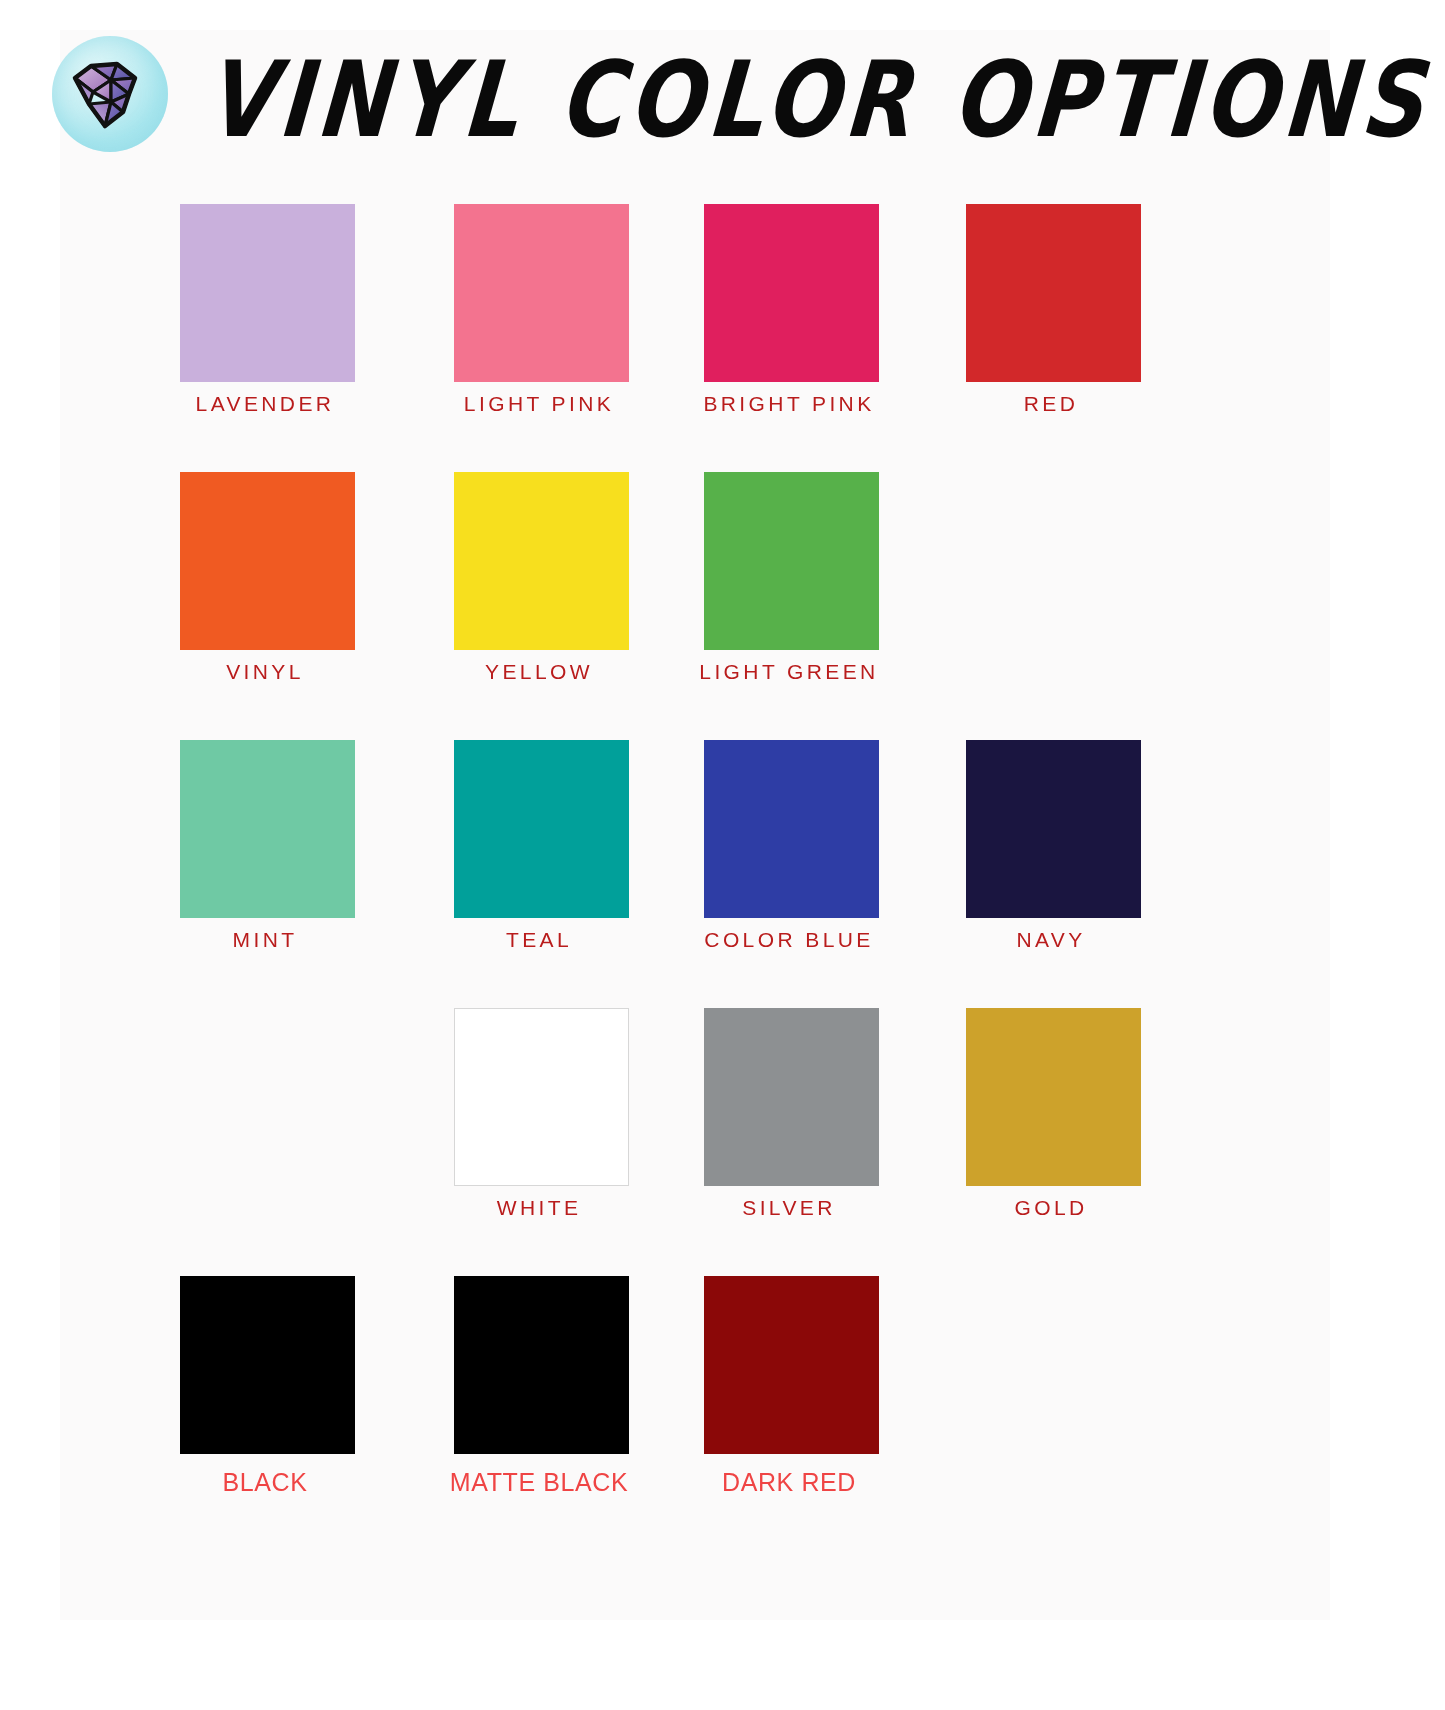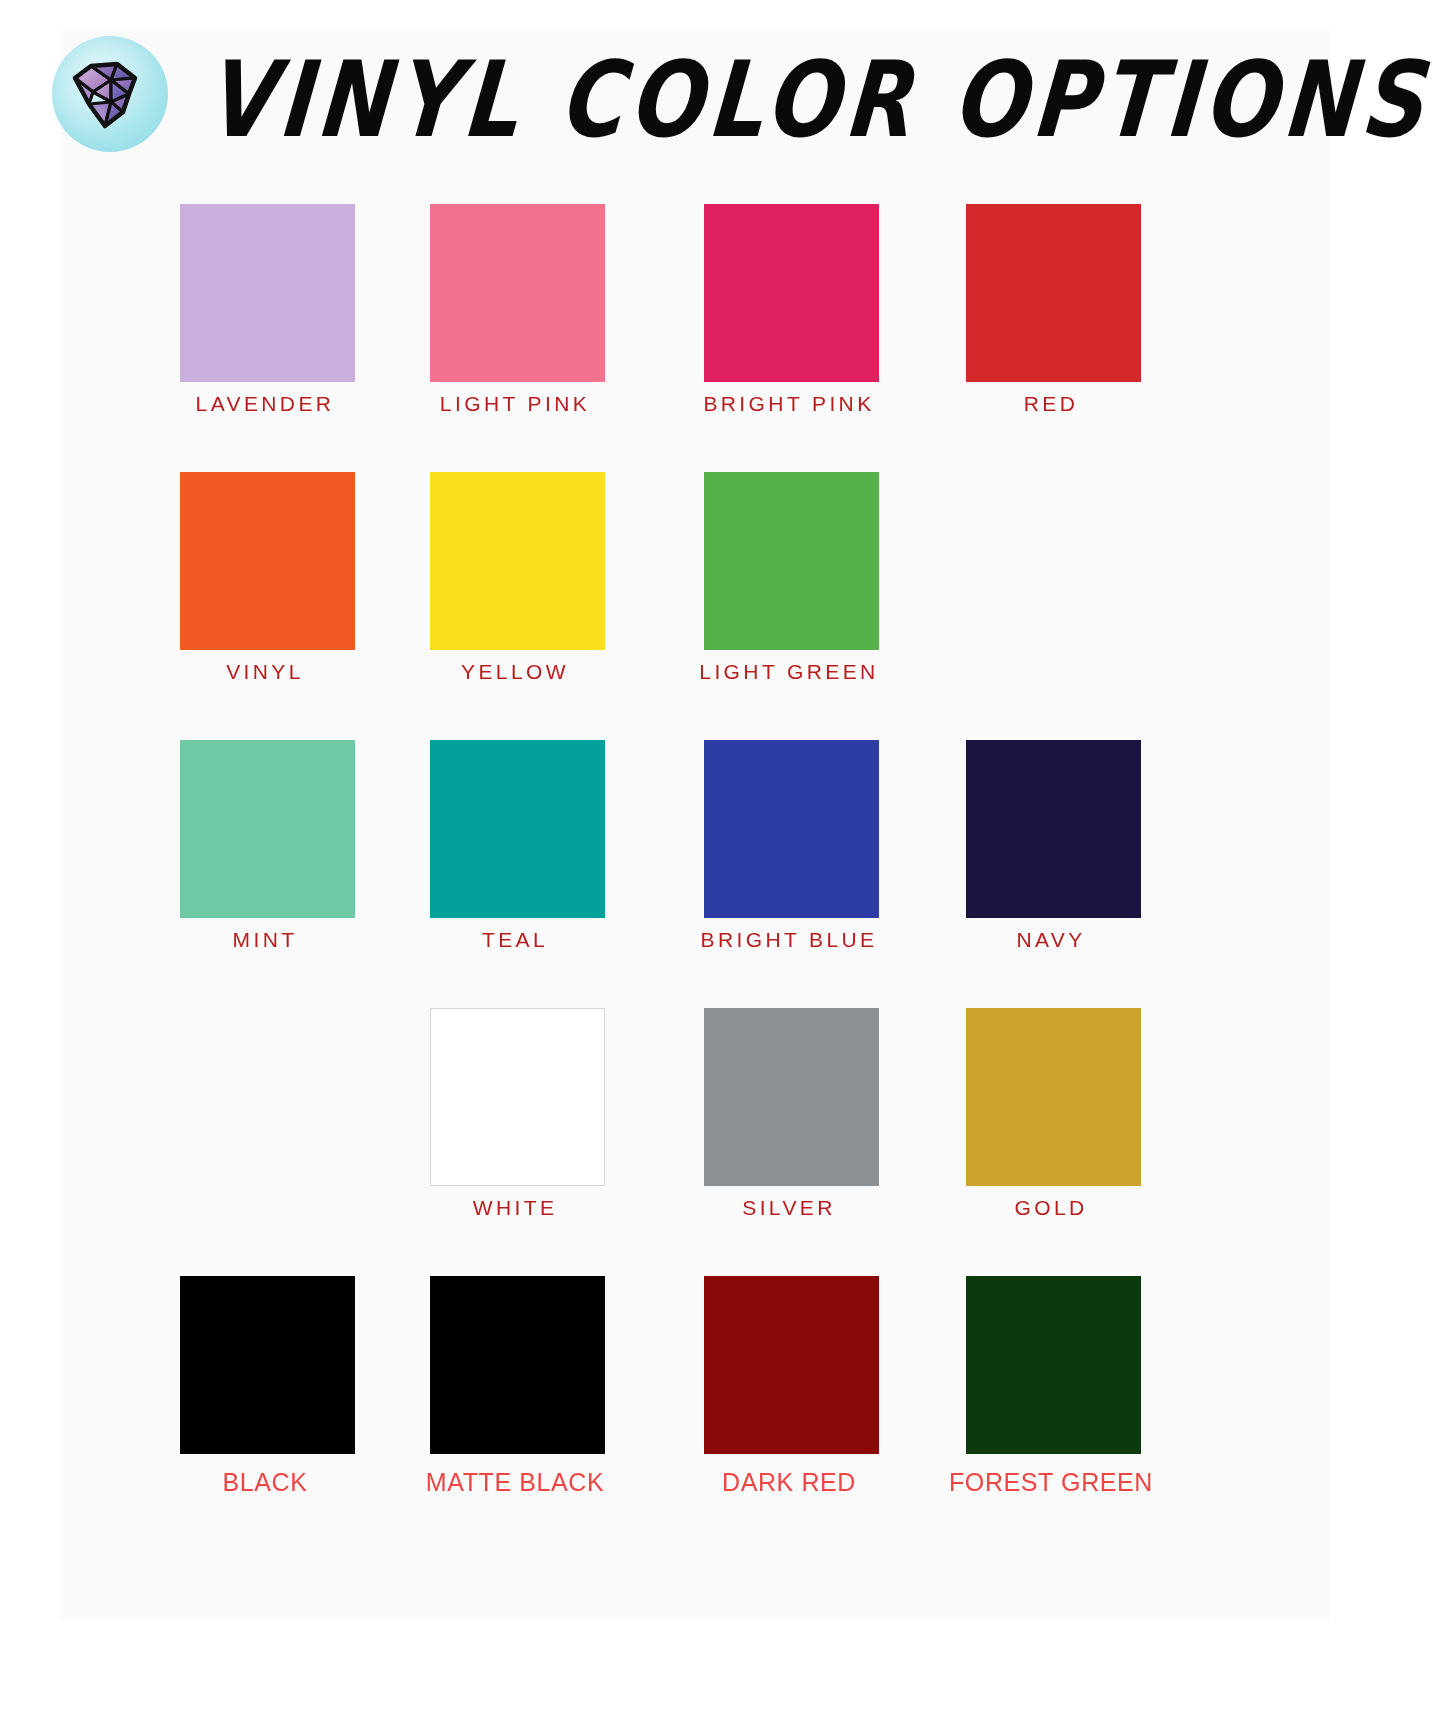--- a/index.html
+++ b/index.html
@@ -93,21 +93,21 @@
 
   .swatch-cell {
     position: absolute;
     top: 0;
     width: 262px;
     height: 262px;
     text-align: center;
   }
 
   .swatch-cell.col0 { left: 134px; }
-  .swatch-cell.col1 { left: 384px; text-align: center; }
+  .swatch-cell.col1 { left: 408px; text-align: center; }
   .swatch-cell.col2 { left: 658px; }
   .swatch-cell.col3 { left: 920px; }
 
   .swatch-chip {
     position: absolute;
     left: 46px;
     top: 14px;
     width: 175px;
     height: 178px;
     background: #ccc;
@@ -235,21 +235,21 @@
       <div class="swatch-cell col0">
         <div class="swatch-chip" style="background-color: rgb(111, 201, 164);"></div>
         <div class="swatch-label">MINT</div>
       </div>
       <div class="swatch-cell col1">
         <div class="swatch-chip" style="background-color: rgb(1, 160, 154);"></div>
         <div class="swatch-label">TEAL</div>
       </div>
       <div class="swatch-cell col2">
         <div class="swatch-chip" style="background-color: rgb(46, 61, 165);"></div>
-        <div class="swatch-label">BRIGHT BLUE</div>
+        <div class="swatch-label">COLOR BLUE</div>
       </div>
       <div class="swatch-cell col3">
         <div class="swatch-chip" style="background-color: rgb(26, 21, 64);"></div>
         <div class="swatch-label">NAVY</div>
       </div>
     </div>
 
     <div class="swatch-row row3">
       <div class="swatch-cell col1">
         <div class="swatch-chip bordered" style="background-color: rgb(255, 255, 255);"></div>
@@ -271,20 +271,16 @@
         <div class="swatch-label">BLACK</div>
       </div>
       <div class="swatch-cell col1">
         <div class="swatch-chip" style="background-color: rgb(0, 0, 0);"></div>
         <div class="swatch-label">MATTE BLACK</div>
       </div>
       <div class="swatch-cell col2">
         <div class="swatch-chip" style="background-color: rgb(139, 8, 8);"></div>
         <div class="swatch-label">DARK RED</div>
       </div>
-      <div class="swatch-cell col3">
-        <div class="swatch-chip" style="background-color: rgb(12, 58, 12);"></div>
-        <div class="swatch-label">FOREST GREEN</div>
-      </div>
     </div>
 
   </div>
 </div>
 
 </body></html>

